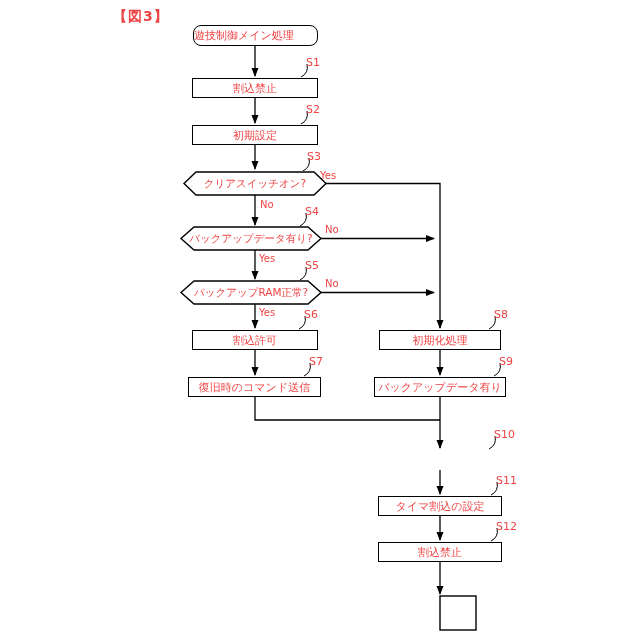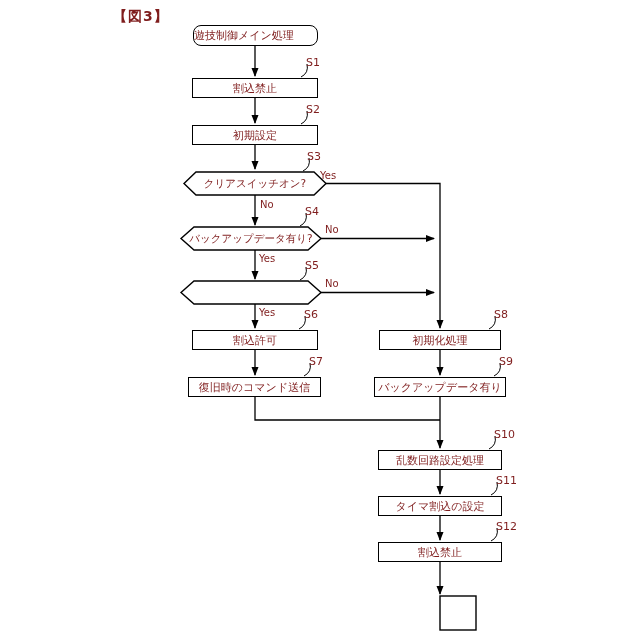--- a/index.html
+++ b/index.html
@@ -6,21 +6,21 @@
     margin: 0;
     padding: 0;
     background: #ffffff;
   }
   #canvas {
     position: relative;
     width: 640px;
     height: 640px;
     background: #ffffff;
     font-family: "DejaVu Sans", "Liberation Sans", sans-serif;
-    color: #7f1d1d;
+    color: #ef4444;
     overflow: hidden;
   }
   #wires {
     position: absolute;
     left: 0; top: 0;
     width: 640px; height: 640px;
   }
   .fig-title {
     position: absolute;
     font-size: 14px;
@@ -139,35 +139,35 @@
   <div class="process" style="left:188px; top:377px; width:133px; height:20px;">
     <span>復旧時のコマンド送信</span>
   </div>
 
   <div class="process" style="left:379px; top:330px; width:122px; height:20px;">
     <span>初期化処理</span>
   </div>
   <div class="process" style="left:374px; top:377px; width:132px; height:20px;">
     <span>バックアップデータ有り</span>
   </div>
-  <div class="process" style="left:378px; top:450px; width:124px; height:20px;">
-    <span>乱数回路設定処理</span>
-  </div>
   <div class="process" style="left:378px; top:496px; width:124px; height:20px;">
     <span>タイマ割込の設定</span>
   </div>
   <div class="process" style="left:378px; top:542px; width:124px; height:20px;">
     <span>割込禁止</span>
   </div>
 
   <div class="decision-text" style="left:184px; top:173px; width:142px; height:21px;">
     <span>クリアスイッチオン?</span>
   </div>
   <div class="decision-text" style="left:181px; top:228px; width:140px; height:21px;">
     <span>バックアップデータ有り?</span>
+  </div>
+  <div class="decision-text" style="left:181px; top:282px; width:140px; height:21px;">
+    <span>バックアップRAM正常?</span>
   </div>
 
   <div class="step-label" style="left:306px; top:56px;">S1</div>
   <div class="step-label" style="left:306px; top:103px;">S2</div>
   <div class="step-label" style="left:307px; top:150px;">S3</div>
   <div class="step-label" style="left:305px; top:205px;">S4</div>
   <div class="step-label" style="left:305px; top:259px;">S5</div>
   <div class="step-label" style="left:304px; top:308px;">S6</div>
   <div class="step-label" style="left:309px; top:355px;">S7</div>
   <div class="step-label" style="left:494px; top:308px;">S8</div>

